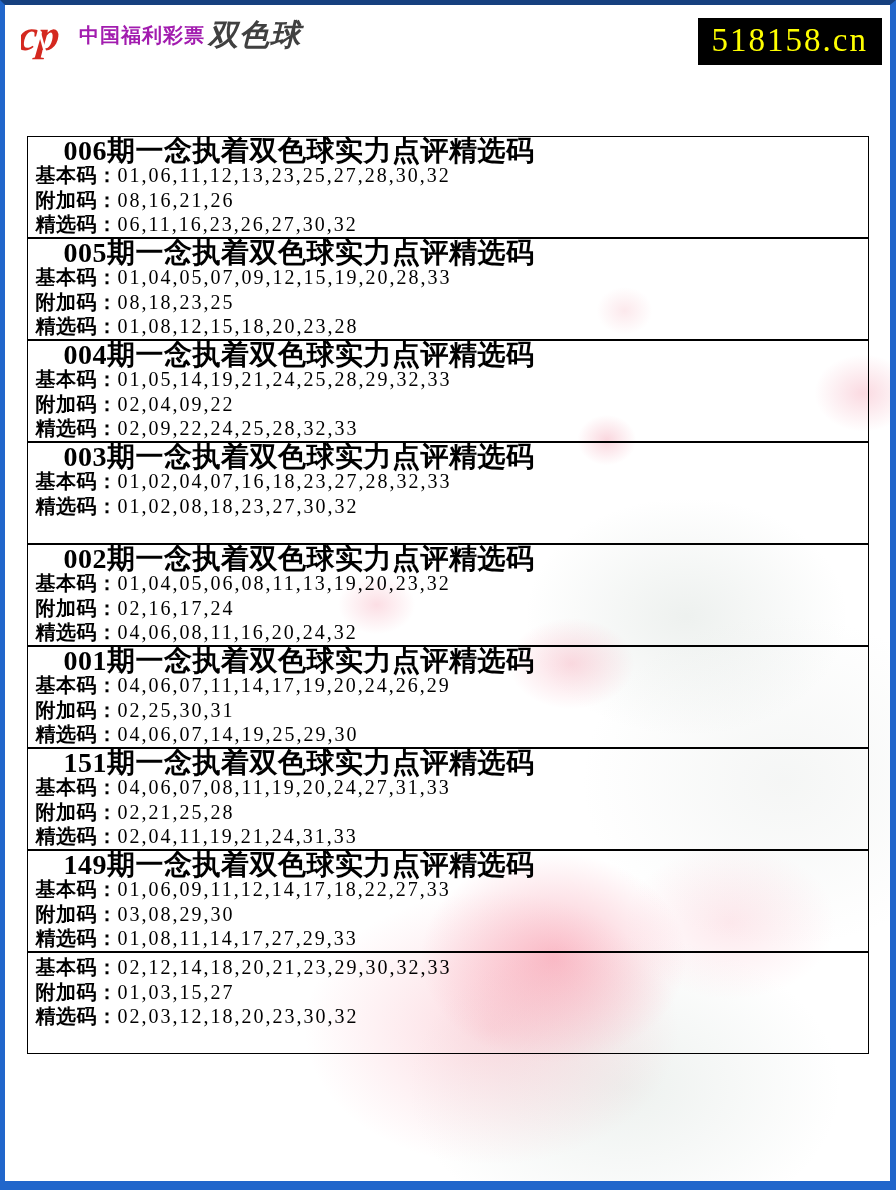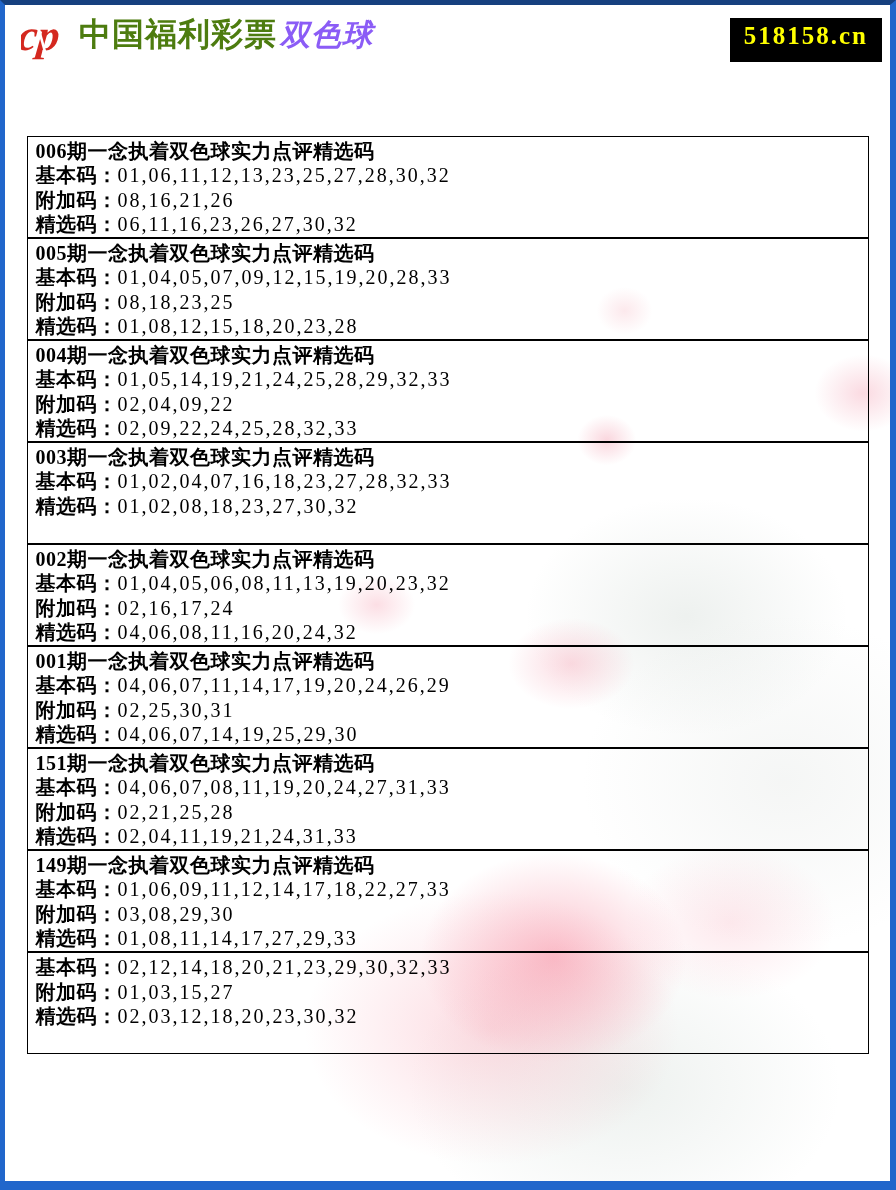--- a/index.html
+++ b/index.html
@@ -32,47 +32,47 @@
       radial-gradient(230px 170px at 77% 52%, rgba(168,184,174,.20), rgba(168,184,174,0) 70%),
       radial-gradient(300px 210px at 70% 92%, rgba(175,192,182,.22), rgba(175,192,182,0) 72%),
       radial-gradient(280px 230px at 88% 66%, rgba(198,205,200,.18), rgba(198,205,200,0) 72%),
       #ffffff;
   }
   .header{position:relative;height:58px;}
   .logo{position:absolute;left:16px;top:5px;display:flex;align-items:center;}
   .logo-icon{display:block;margin-right:8px;}
   .brand{
     font-family:"Liberation Sans","DejaVu Sans",sans-serif;
-    font-size:32px;font-weight:bold;color:#4d7c0f;letter-spacing:1px;
+    font-size:20px;font-weight:bold;color:#a21caf;letter-spacing:1px;
   }
   .product{
     font-family:"Liberation Sans","DejaVu Sans",sans-serif;
     font-size:30px;font-weight:bold;font-style:italic;
-    color:#8b5cf6;letter-spacing:1px;margin-left:3px;
+    color:#404040;letter-spacing:1px;margin-left:3px;
   }
   .badge{
     position:absolute;right:8px;top:13px;
     background:#000000;color:#ffff00;
-    font-size:25px;font-weight:bold;letter-spacing:2px;
-    padding:4px 14px 12px;
+    font-size:33px;font-weight:normal;letter-spacing:2px;
+    padding:4px 14px 6px;
   }
   .main-title{
     margin:2px 0 0;text-align:center;
     font-size:45px;font-weight:700;letter-spacing:1px;
     line-height:62px;color:#000;white-space:nowrap;
   }
   .sections{position:relative;width:842px;margin:9px auto 0;}
   .section{
     box-sizing:border-box;height:102px;
     border:1px solid #000;
     padding:2px 8px 0;
     background:transparent;
     white-space:nowrap;overflow:hidden;
   }
-  .sec-title{font-size:20px;font-weight:700;line-height:24px;letter-spacing:.5px;}
+  .sec-title{font-size:28px;font-weight:700;line-height:24px;letter-spacing:.5px;margin-left:28px;}
   .sec-line{font-size:20px;line-height:24.5px;}
   .lbl{font-weight:700;letter-spacing:.5px;}
   .nums{font-weight:400;letter-spacing:2px;}
 </style>
 </head>
 <body>
 
 <div class="page">
   <div class="bg-art"></div>
 

